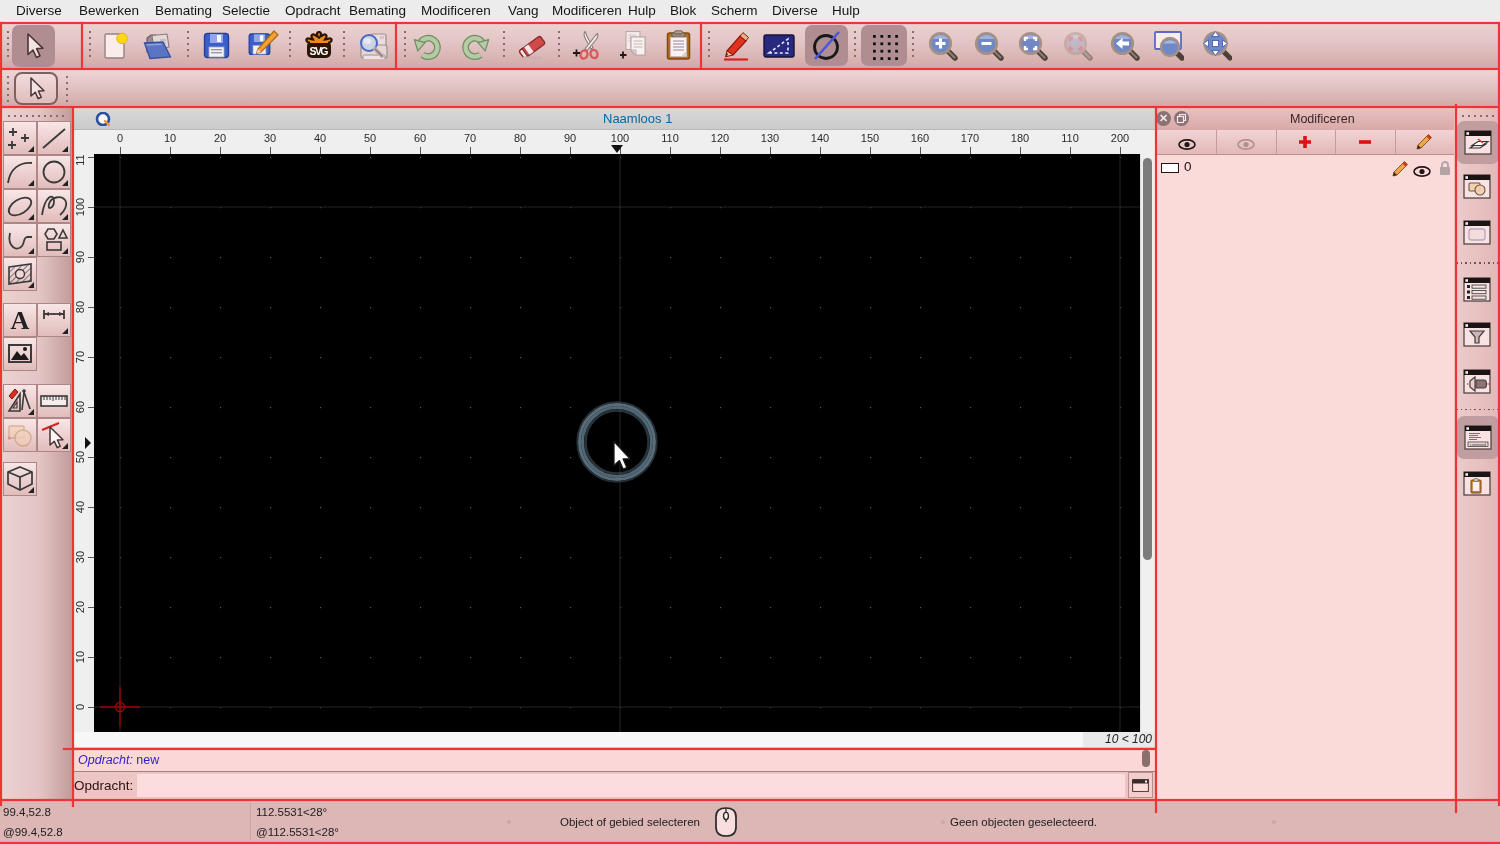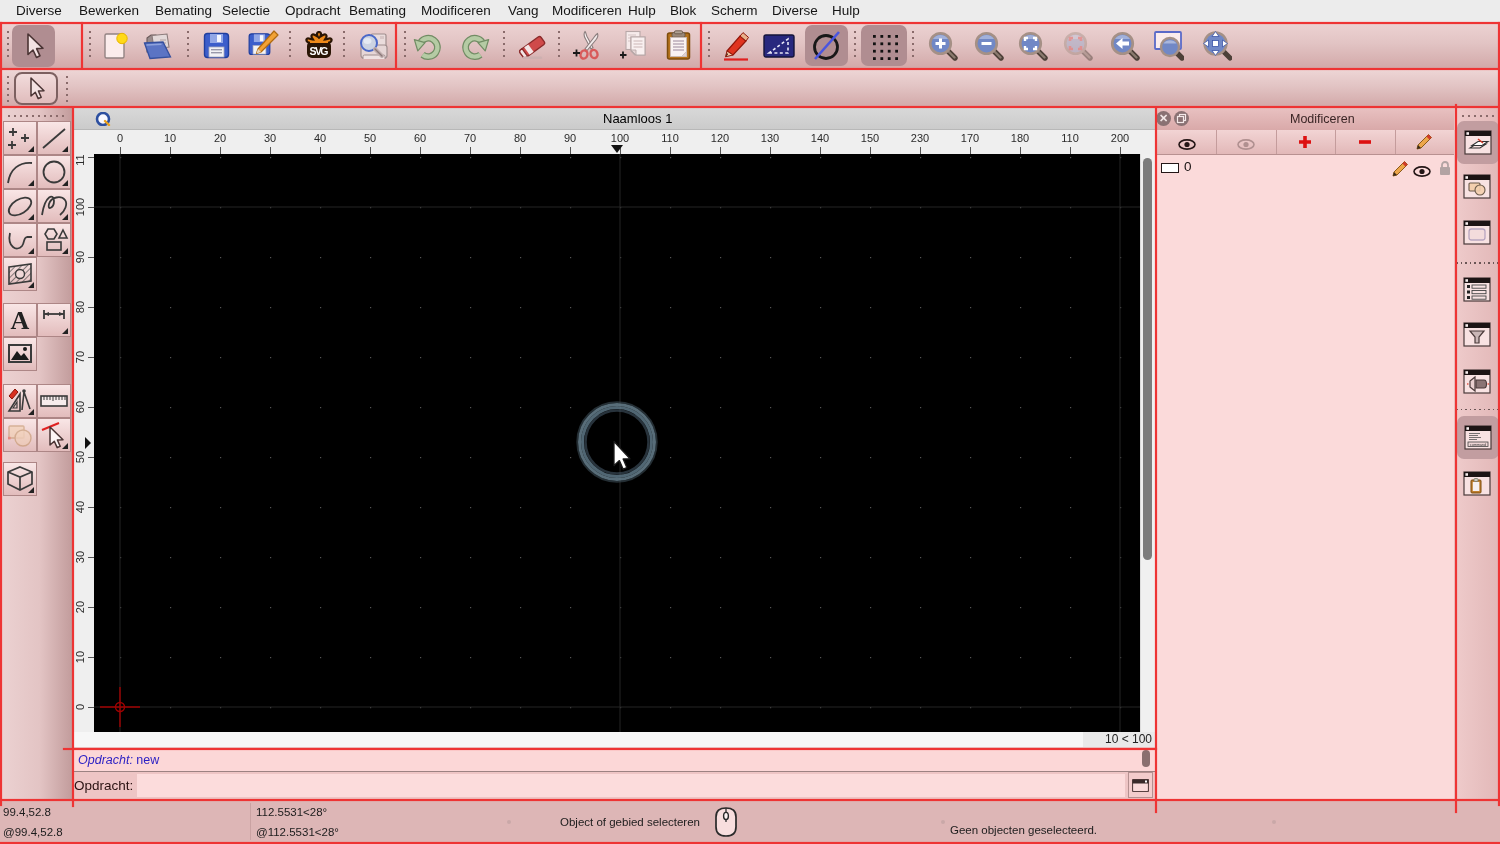--- a/index.html
+++ b/index.html
@@ -440,21 +440,21 @@
         <path d="M3,8 L15,13 L27,8 M15,13 L15,26" fill="none" stroke="#3a3a3a" stroke-width="1.7"></path>
       </svg>
       <div class="ct"></div>
     </div>
   </div>
 <div class="abs" style="left:74px;top:107px;width:1081px;height:23px;background:linear-gradient(180deg,#d9d9d9,#cbcbcb);border-bottom:1px solid #b8b8b8;box-sizing:border-box;"></div>
 <div class="abs" style="left:95px;top:112px;width:16px;height:14px;"><svg width="16" height="14" viewBox="0 0 16 14">
       <circle cx="8" cy="7" r="6" fill="#f8f8ff" stroke="#2c4fa0" stroke-width="2.6"></circle>
       <line x1="10" y1="9" x2="14" y2="13" stroke="#e8a020" stroke-width="2.4" stroke-linecap="round"></line>
     </svg></div>
-<div class="abs" style="left:603px;top:107px;width:90px;height:23px;line-height:23px;font-size:13px;color:#000000;white-space:nowrap;">Naamloos 1</div>
+<div class="abs" style="left:603px;top:107px;width:90px;height:23px;line-height:23px;font-size:13px;color:#0369a1;white-space:nowrap;">Naamloos 1</div>
 <div class="abs" style="left:74px;top:130px;width:1081px;height:24px;background:#efefef;"></div>
 <div class="abs" style="left:105px;top:132px;width:30px;text-align:center;font-size:11px;color:#2b2b2b;">0</div>
 <div class="abs" style="left:120px;top:147px;width:1px;height:7px;background:#555;"></div>
 <div class="abs" style="left:155px;top:132px;width:30px;text-align:center;font-size:11px;color:#2b2b2b;">10</div>
 <div class="abs" style="left:170px;top:147px;width:1px;height:7px;background:#555;"></div>
 <div class="abs" style="left:205px;top:132px;width:30px;text-align:center;font-size:11px;color:#2b2b2b;">20</div>
 <div class="abs" style="left:220px;top:147px;width:1px;height:7px;background:#555;"></div>
 <div class="abs" style="left:255px;top:132px;width:30px;text-align:center;font-size:11px;color:#2b2b2b;">30</div>
 <div class="abs" style="left:270px;top:147px;width:1px;height:7px;background:#555;"></div>
 <div class="abs" style="left:305px;top:132px;width:30px;text-align:center;font-size:11px;color:#2b2b2b;">40</div>
@@ -474,21 +474,21 @@
 <div class="abs" style="left:655px;top:132px;width:30px;text-align:center;font-size:11px;color:#2b2b2b;">110</div>
 <div class="abs" style="left:670px;top:147px;width:1px;height:7px;background:#555;"></div>
 <div class="abs" style="left:705px;top:132px;width:30px;text-align:center;font-size:11px;color:#2b2b2b;">120</div>
 <div class="abs" style="left:720px;top:147px;width:1px;height:7px;background:#555;"></div>
 <div class="abs" style="left:755px;top:132px;width:30px;text-align:center;font-size:11px;color:#2b2b2b;">130</div>
 <div class="abs" style="left:770px;top:147px;width:1px;height:7px;background:#555;"></div>
 <div class="abs" style="left:805px;top:132px;width:30px;text-align:center;font-size:11px;color:#2b2b2b;">140</div>
 <div class="abs" style="left:820px;top:147px;width:1px;height:7px;background:#555;"></div>
 <div class="abs" style="left:855px;top:132px;width:30px;text-align:center;font-size:11px;color:#2b2b2b;">150</div>
 <div class="abs" style="left:870px;top:147px;width:1px;height:7px;background:#555;"></div>
-<div class="abs" style="left:905px;top:132px;width:30px;text-align:center;font-size:11px;color:#2b2b2b;">230</div>
+<div class="abs" style="left:905px;top:132px;width:30px;text-align:center;font-size:11px;color:#2b2b2b;">160</div>
 <div class="abs" style="left:920px;top:147px;width:1px;height:7px;background:#555;"></div>
 <div class="abs" style="left:955px;top:132px;width:30px;text-align:center;font-size:11px;color:#2b2b2b;">170</div>
 <div class="abs" style="left:970px;top:147px;width:1px;height:7px;background:#555;"></div>
 <div class="abs" style="left:1005px;top:132px;width:30px;text-align:center;font-size:11px;color:#2b2b2b;">180</div>
 <div class="abs" style="left:1020px;top:147px;width:1px;height:7px;background:#555;"></div>
 <div class="abs" style="left:1055px;top:132px;width:30px;text-align:center;font-size:11px;color:#2b2b2b;">110</div>
 <div class="abs" style="left:1070px;top:147px;width:1px;height:7px;background:#555;"></div>
 <div class="abs" style="left:1105px;top:132px;width:30px;text-align:center;font-size:11px;color:#2b2b2b;">200</div>
 <div class="abs" style="left:1120px;top:147px;width:1px;height:7px;background:#555;"></div>
 <div class="abs" style="left:611px;top:145px;width:0;height:0;border-left:6px solid transparent;border-right:6px solid transparent;border-top:8px solid #111;"></div>
@@ -784,21 +784,21 @@
       <g stroke="#a00000" stroke-width="1.4">
         <line x1="6" y1="553" x2="46" y2="553"></line>
         <line x1="26" y1="533" x2="26" y2="573"></line>
         <circle cx="26" cy="553" r="4.5" fill="none"></circle>
       </g>
       <path d="M520,287.5 L520,311.5 L525.4,306.6 L529.2,315.2 L532.8,313.5 L529.1,305 L536,304.8 Z" fill="#fff" stroke="#1a1a1a" stroke-width="1.3" stroke-linejoin="round"></path>
     </svg></div>
 <div class="abs" style="left:1140px;top:154px;width:15px;height:578px;background:#f0f0f0;border-left:1px solid #dcdcdc;box-sizing:border-box;"></div>
 <div class="abs" style="left:1143px;top:158px;width:9px;height:402px;background:#7c7c7c;border-radius:4.5px;"></div>
 <div class="abs" style="left:74px;top:732px;width:1009px;height:15px;background:#f7f7f7;"></div>
-<div class="abs" style="left:1083px;top:732px;width:72px;height:15px;background:#e9e9e9;font-size:12px;color:#222;line-height:15px;text-align:right;padding-right:3px;box-sizing:border-box;">10 &lt; 100</div>
+<div class="abs" style="left:1083px;top:732px;width:72px;height:15px;background:#e9e9e9;font-size:12px;color:#222;line-height:15px;text-align:right;padding-right:3px;box-sizing:border-box;font-style:italic;">10 &lt; 100</div>
 <div class="abs" style="left:73px;top:749px;width:1082px;height:22px;background:#fcd7d7;font-size:12.5px;line-height:22px;color:#2a1fc4;"><span style="font-style:italic;margin-left:5px;">Opdracht:</span> new</div>
 <div class="abs" style="left:73px;top:771px;width:1082px;height:1px;background:#9c8282;"></div>
 <div class="abs" style="left:73px;top:772px;width:1082px;height:27px;background:#eec5c5;"></div>
 <div class="abs" style="left:74px;top:772px;height:27px;line-height:27px;font-size:13.5px;color:#2a1212;">Opdracht:</div>
 <div class="abs" style="left:137px;top:774px;width:988px;height:23px;background:#fcdcdc;"></div>
 <div class="abs" style="left:1128px;top:772px;width:25px;height:26px;background:#f3cccc;border:1px solid #b49090;box-sizing:border-box;display:flex;align-items:center;justify-content:center;">
     <svg width="17" height="13" viewBox="0 0 17 13">
       <rect x="0.5" y="0.5" width="16" height="12" rx="1" fill="#fbdada" stroke="#5a4242" stroke-width="1.2"></rect>
       <rect x="0.5" y="0.5" width="16" height="4" fill="#3a2a2a"></rect>
       <rect x="13" y="1.5" width="2" height="2" fill="#fff"></rect>
@@ -961,21 +961,21 @@
 <div class="abs" style="left:256px;top:826px;font-size:11.5px;color:#1c1c1c;">@112.5531&lt;28°</div>
 <div class="abs" style="left:500px;top:816px;width:260px;text-align:right;font-size:11.5px;color:#1c1c1c;">
     <span style="position:absolute;right:60px;top:0;width:400px;text-align:right;">Object of gebied selecteren</span>
   </div>
 <div class="abs" style="left:714px;top:806px;width:24px;height:32px;"><svg width="24" height="32" viewBox="0 0 24 32">
       <path d="M2,11 Q2,2 12,2 Q22,2 22,11 L22,21 Q22,30 12,30 Q2,30 2,21 Z" fill="#f8dede" stroke="#2a2a2a" stroke-width="1.7"></path>
       <line x1="12" y1="2" x2="12" y2="8" stroke="#2a2a2a" stroke-width="1.3"></line>
       <ellipse cx="12" cy="10" rx="2.4" ry="3.6" fill="#fdf2f2" stroke="#2a2a2a" stroke-width="1.4"></ellipse>
       <line x1="12" y1="13.6" x2="12" y2="16" stroke="#2a2a2a" stroke-width="1.3"></line>
     </svg></div>
-<div class="abs" style="left:950px;top:816px;font-size:11.5px;color:#1c1c1c;margin-top:8px;">Geen objecten geselecteerd.</div>
+<div class="abs" style="left:950px;top:816px;font-size:11.5px;color:#1c1c1c;">Geen objecten geselecteerd.</div>
 <div class="abs" style="left:507px;top:820px;width:4px;height:4px;border-radius:50%;background:#c9a8a8;"></div>
 <div class="abs" style="left:941px;top:820px;width:4px;height:4px;border-radius:50%;background:#c9a8a8;"></div>
 <div class="abs" style="left:1272px;top:820px;width:4px;height:4px;border-radius:50%;background:#c9a8a8;"></div>
 <div class="red" style="left:0px;top:22px;width:1500px;height:2px;"></div>
 <div class="red" style="left:0px;top:68px;width:1500px;height:2px;"></div>
 <div class="red" style="left:0px;top:106px;width:1500px;height:2px;"></div>
 <div class="red" style="left:63px;top:748px;width:1094px;height:2px;"></div>
 <div class="red" style="left:0px;top:799px;width:1500px;height:2px;"></div>
 <div class="red" style="left:0px;top:841.5px;width:1500px;height:2px;"></div>
 <div class="red" style="left:0px;top:22px;width:2px;height:784px;"></div>

